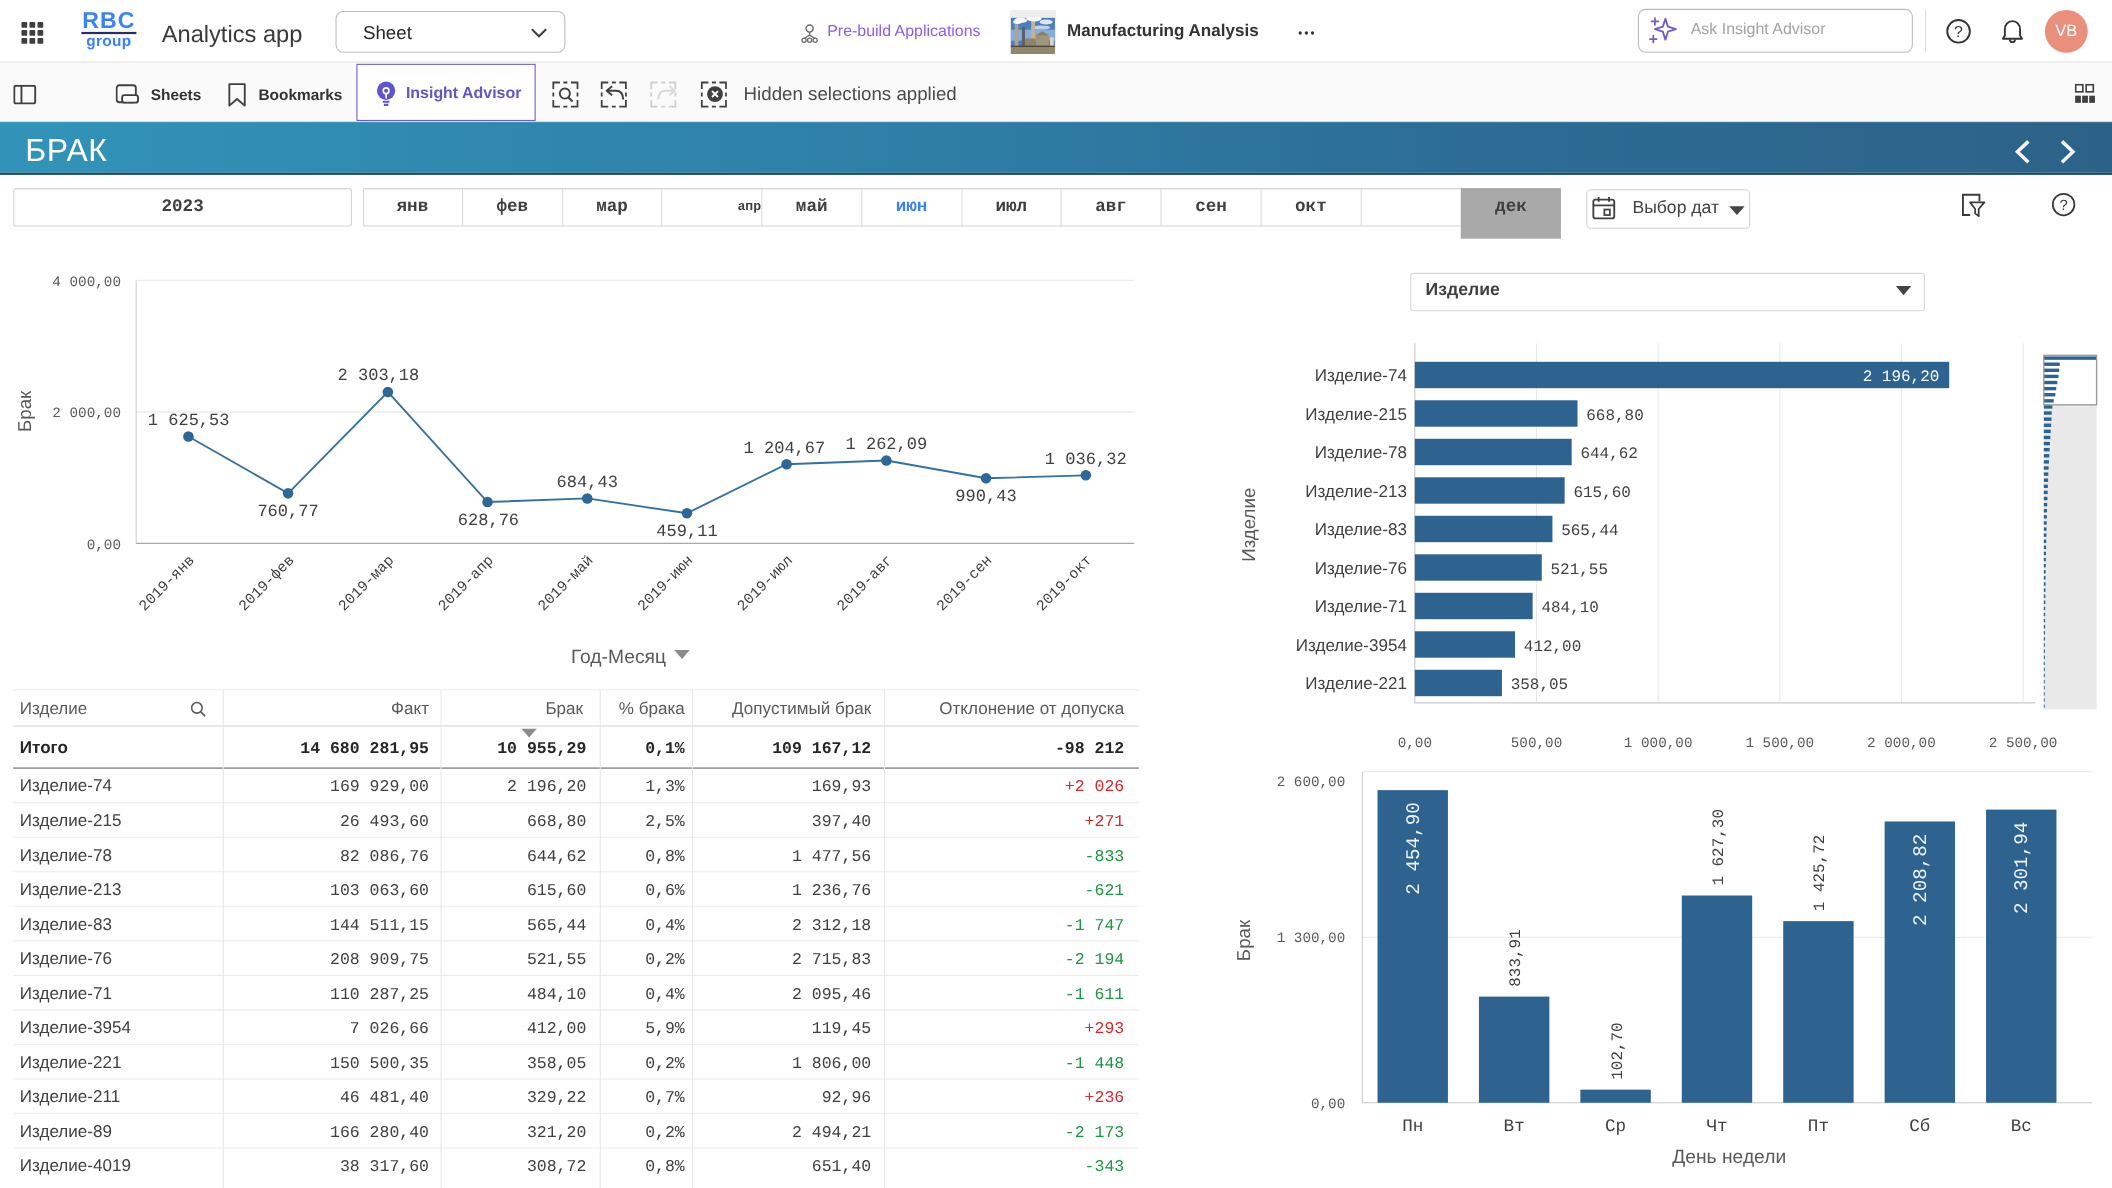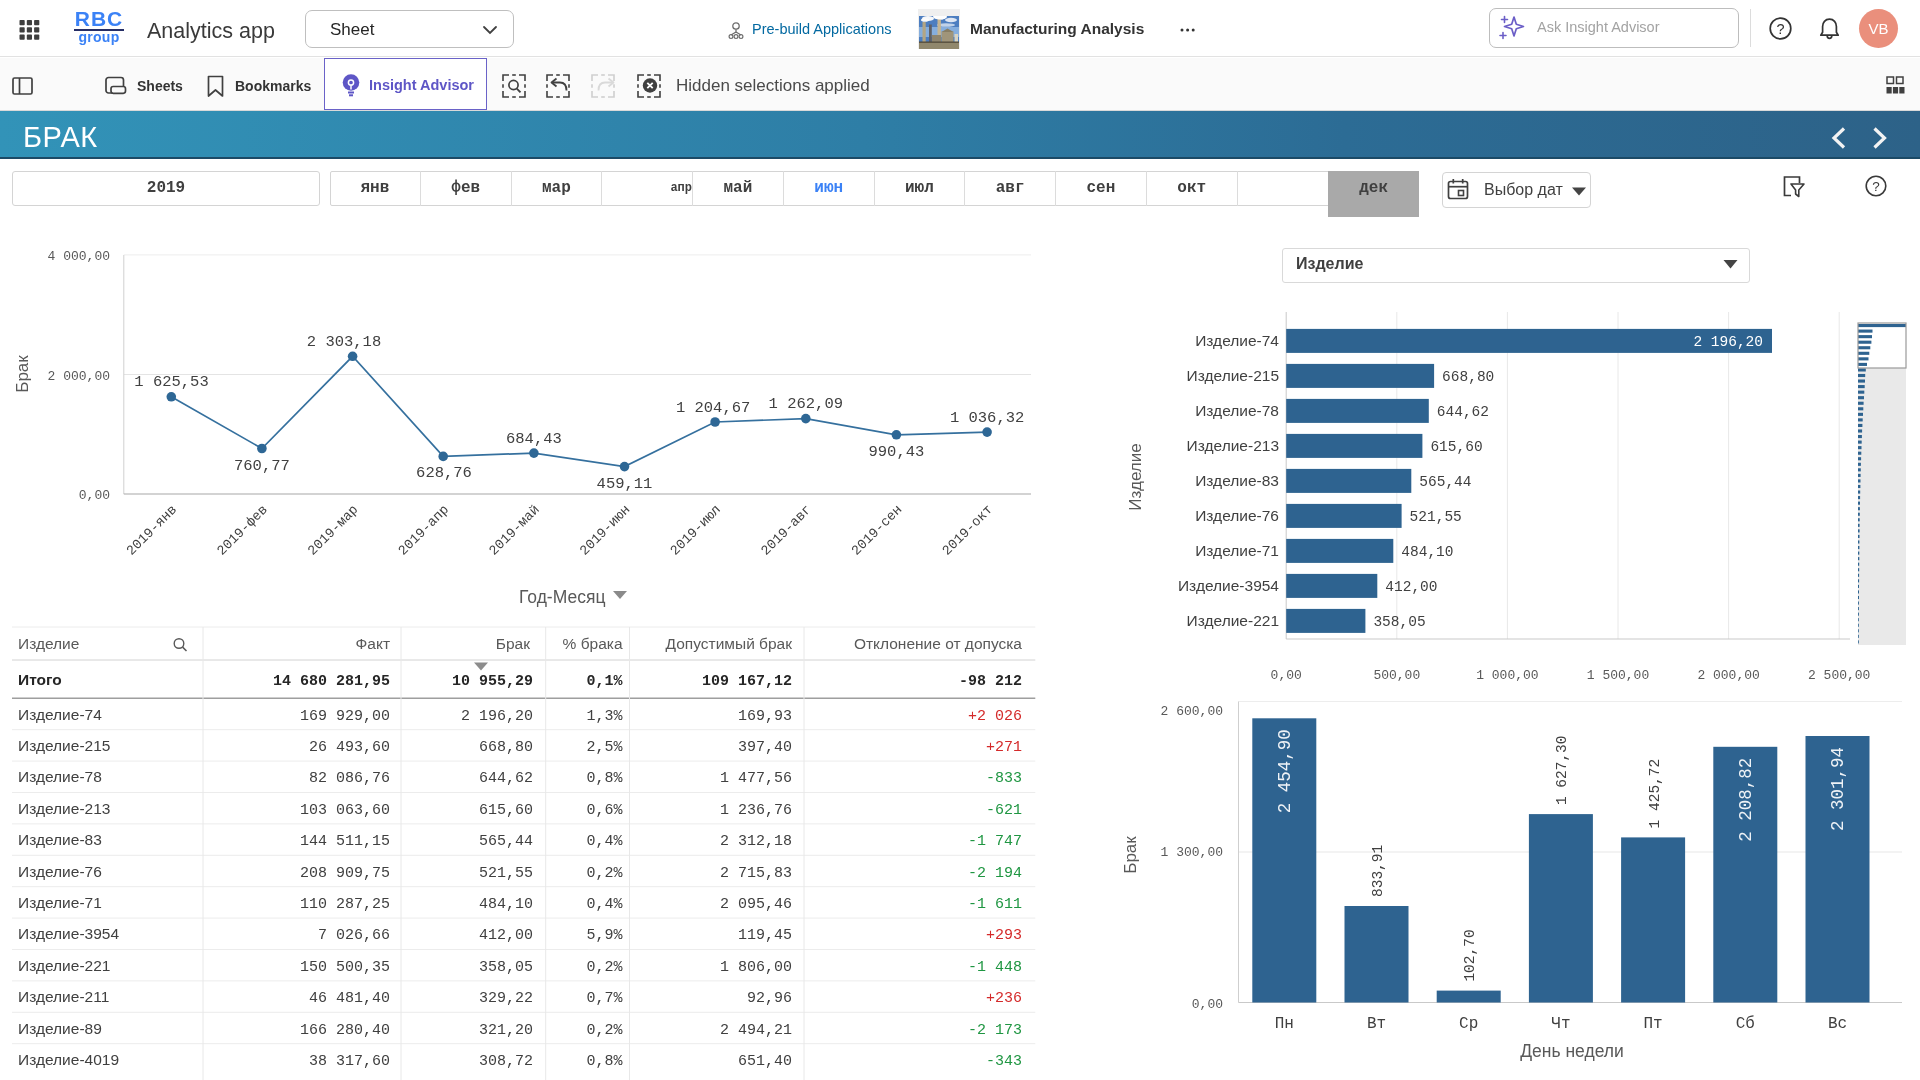--- a/index.html
+++ b/index.html
@@ -32,21 +32,21 @@
         <path d="M2 2 L8 8 L14 2" fill="none" stroke="#404040" stroke-width="1.8" stroke-linecap="round"></path>
       </svg>
 </div>
     <svg class="abs" style="left:727px;top:21px" width="18" height="20">
 <circle cx="9" cy="5" r="3.2" fill="none" stroke="#6e6e6e" stroke-width="1.3"></circle>
 <path d="M9 8.2 L9 11 M9 11 L4 14 M9 11 L14 14" fill="none" stroke="#6e6e6e" stroke-width="1.3"></path>
 <circle cx="4" cy="15.6" r="1.9" fill="none" stroke="#6e6e6e" stroke-width="1.2"></circle>
 <circle cx="9" cy="15.6" r="1.9" fill="none" stroke="#6e6e6e" stroke-width="1.2"></circle>
 <circle cx="14" cy="15.6" r="1.9" fill="none" stroke="#6e6e6e" stroke-width="1.2"></circle>
 </svg>
-    <div class="abs" style="left:752px;top:21px;font-size:14.5px;color:#0369a1;">Pre-build Applications</div>
+    <div class="abs" style="left:752px;top:21px;font-size:14.5px;color:#8b5cf6;">Pre-build Applications</div>
     <svg class="abs" style="left:918px;top:9px" width="42" height="40">
 <rect x="0" y="0" width="42" height="40" fill="#efefef"></rect>
 <rect x="1" y="7" width="40" height="27.5" fill="#4d7ec0"></rect>
 <rect x="1" y="18" width="40" height="10" fill="#86aedd"></rect>
 <ellipse cx="10" cy="9.5" rx="6" ry="2.5" fill="#f5f7fa"></ellipse>
 <ellipse cx="22" cy="7.8" rx="7" ry="2.6" fill="#fff"></ellipse>
 <ellipse cx="33" cy="11" rx="6" ry="2.2" fill="#eef2f8" opacity="0.9"></ellipse>
 <ellipse cx="28" cy="16" rx="9" ry="1.8" fill="#dde7f3" opacity="0.8"></ellipse>
 <rect x="4.5" y="13" width="3.2" height="21" fill="#b3a584"></rect>
 <rect x="11" y="15.5" width="2.8" height="18.5" fill="#5f6066"></rect>
@@ -159,21 +159,21 @@
 <rect x="6.9" y="11" width="5.2" height="6.5" fill="#404040"></rect>
 <rect x="13.3" y="11" width="5.2" height="6.5" fill="#404040"></rect>
 </svg>
     <div class="abs" style="left:0;top:111px;width:1920px;height:48px;background:linear-gradient(90deg,#3293b8 0%,#2e7ea6 45%,#2c6c95 70%,#2d6288 100%);border-bottom:2px solid #1c4a66;"></div>
     <div class="abs" style="left:23px;top:121px;font-size:29px;color:#fff;letter-spacing:0.5px;">БРАК</div>
     <svg class="abs" style="left:1828px;top:126px" width="70" height="24">
 <path d="M16 2.5 L6 12 L16 21.5" fill="none" stroke="#f3f3f3" stroke-width="3.2"></path>
 <path d="M46.5 2.5 L56.5 12 L46.5 21.5" fill="none" stroke="#f3f3f3" stroke-width="3.2"></path>
 </svg>
     <div class="abs" style="left:12px;top:171px;width:308px;height:35px;border:1px solid #d4d4d4;border-radius:3px;background:#fff;"></div>
-    <div class="abs mono" style="left:12px;top:179px;width:308px;text-align:center;font-size:16px;font-weight:700;color:#404040;">2019</div>
+    <div class="abs mono" style="left:12px;top:179px;width:308px;text-align:center;font-size:16px;font-weight:700;color:#404040;">2023</div>
     <div class="abs" style="left:330px;top:171px;width:1089px;height:35px;border:1px solid #d4d4d4;border-radius:2px;background:#fff;"></div>
     <div class="abs mono" style="left:330.0px;top:171px;width:90.8px;height:35px;border-right:1px solid #dcdcdc;font-size:16px;font-weight:700;color:#3f3f3f;text-align:center;line-height:34px;">янв</div>
     <div class="abs mono" style="left:420.8px;top:171px;width:90.8px;height:35px;border-right:1px solid #dcdcdc;font-size:16px;font-weight:700;color:#3f3f3f;text-align:center;line-height:34px;">фев</div>
     <div class="abs mono" style="left:511.5px;top:171px;width:90.8px;height:35px;border-right:1px solid #dcdcdc;font-size:16px;font-weight:700;color:#3f3f3f;text-align:center;line-height:34px;">мар</div>
     <div class="abs mono" style="left:602.2px;top:171px;width:90.8px;height:35px;border-right:1px solid #dcdcdc;font-size:12px;font-weight:700;color:#3f3f3f;text-align:right;line-height:34px;">апр</div>
     <div class="abs mono" style="left:693.0px;top:171px;width:90.8px;height:35px;border-right:1px solid #dcdcdc;font-size:16px;font-weight:700;color:#3f3f3f;text-align:center;line-height:34px;">май</div>
     <div class="abs mono" style="left:783.8px;top:171px;width:90.8px;height:35px;border-right:1px solid #dcdcdc;font-size:16px;font-weight:700;color:#3b82f6;text-align:center;line-height:34px;">июн</div>
     <div class="abs mono" style="left:874.5px;top:171px;width:90.8px;height:35px;border-right:1px solid #dcdcdc;font-size:16px;font-weight:700;color:#3f3f3f;text-align:center;line-height:34px;">июл</div>
     <div class="abs mono" style="left:965.2px;top:171px;width:90.8px;height:35px;border-right:1px solid #dcdcdc;font-size:16px;font-weight:700;color:#3f3f3f;text-align:center;line-height:34px;">авг</div>
     <div class="abs mono" style="left:1056.0px;top:171px;width:90.8px;height:35px;border-right:1px solid #dcdcdc;font-size:16px;font-weight:700;color:#3f3f3f;text-align:center;line-height:34px;">сен</div>

